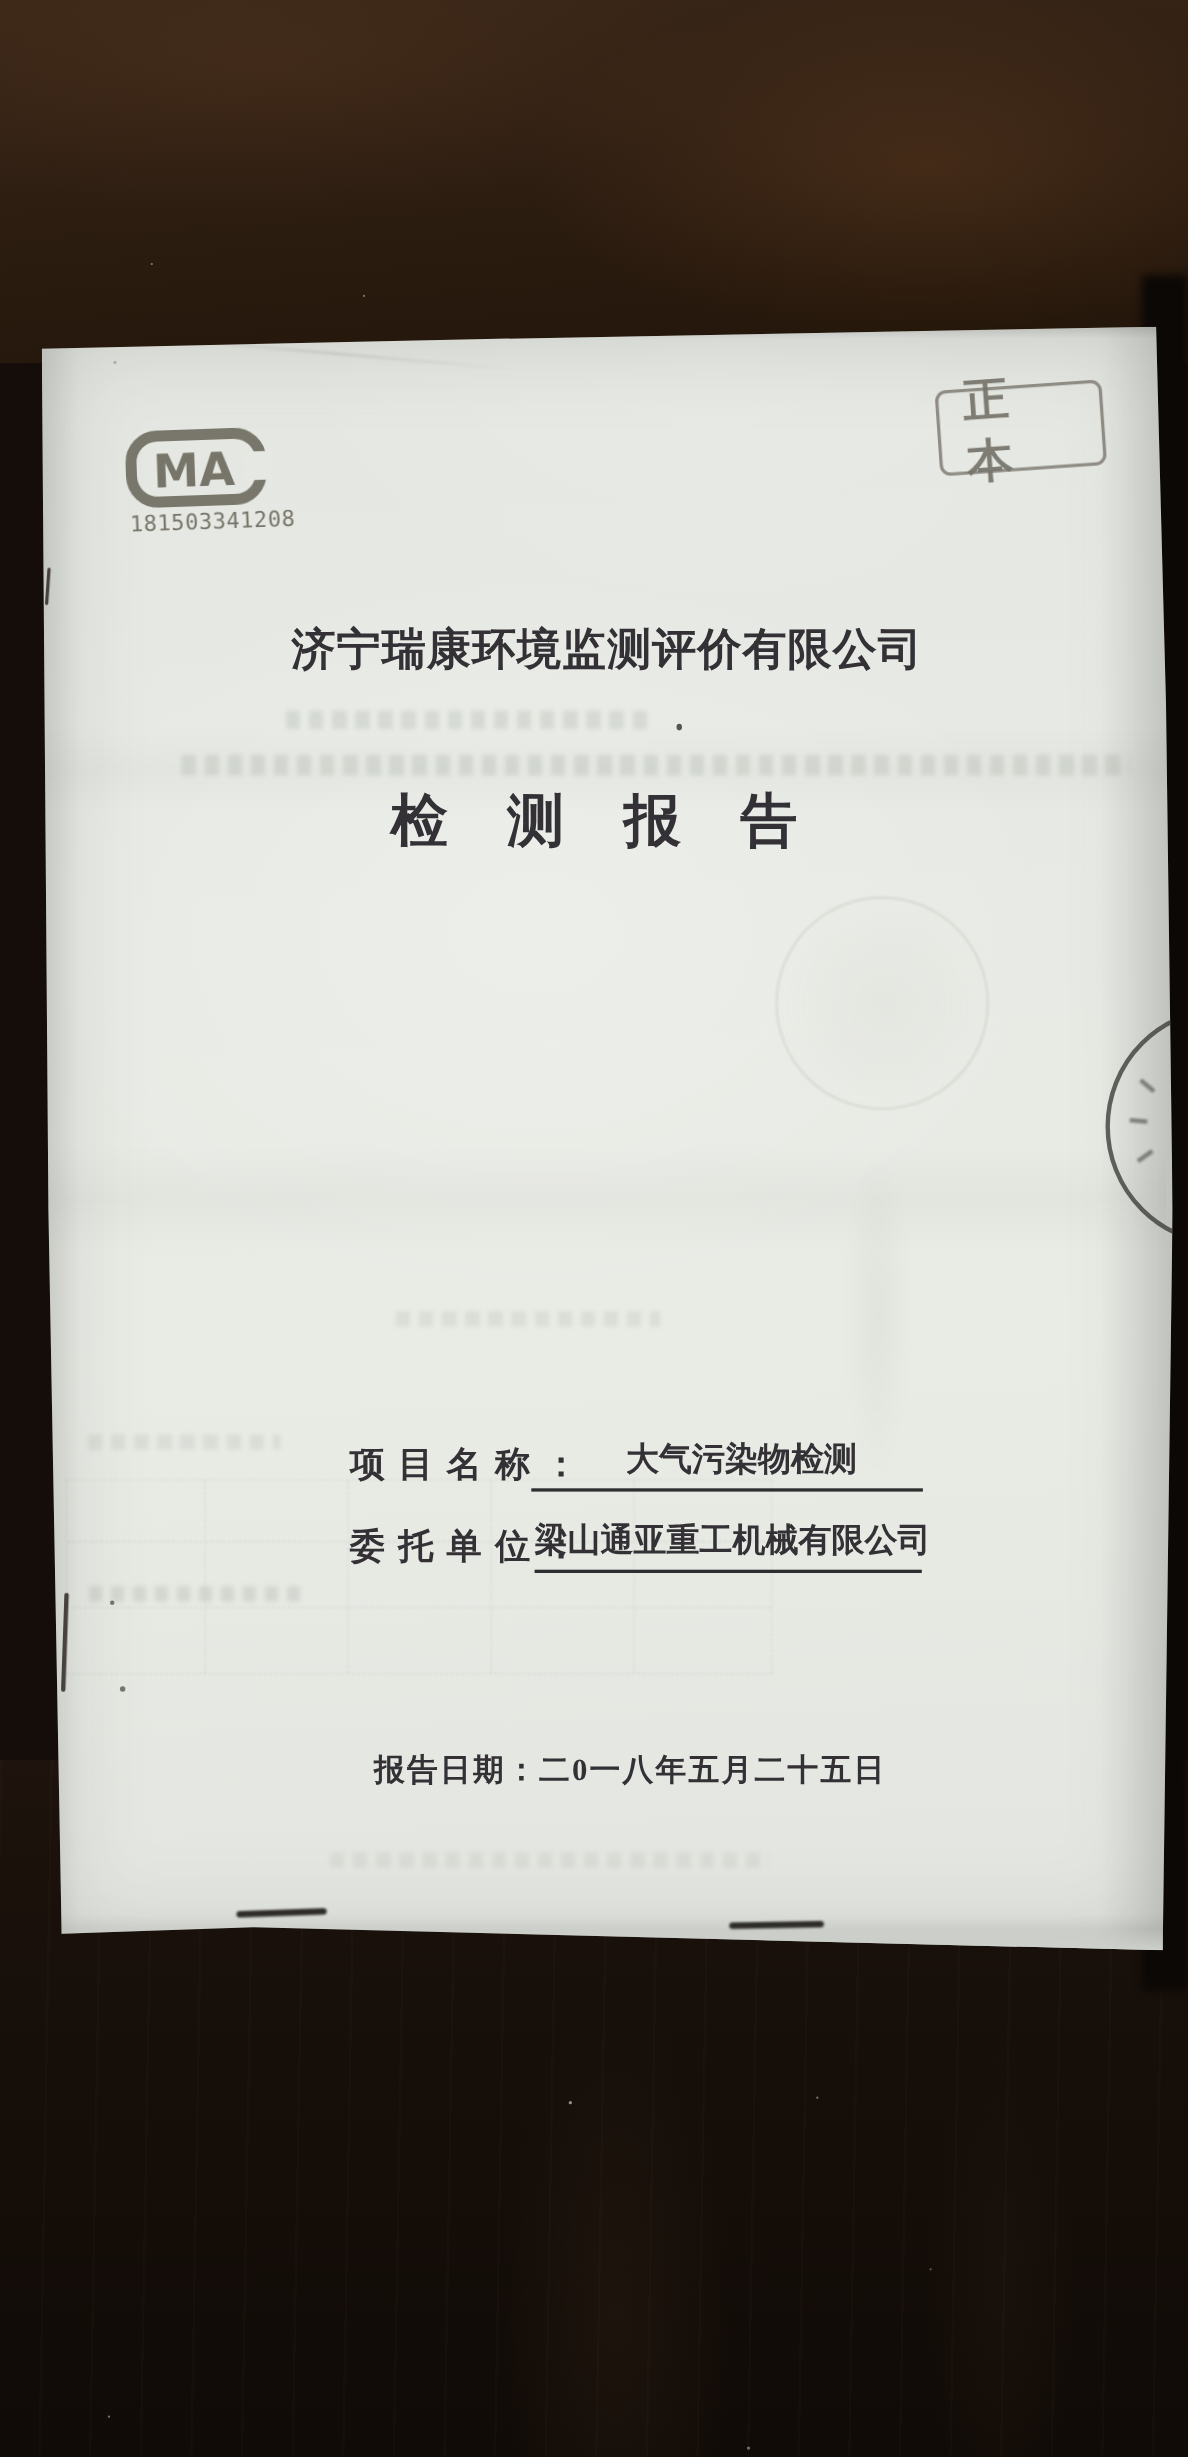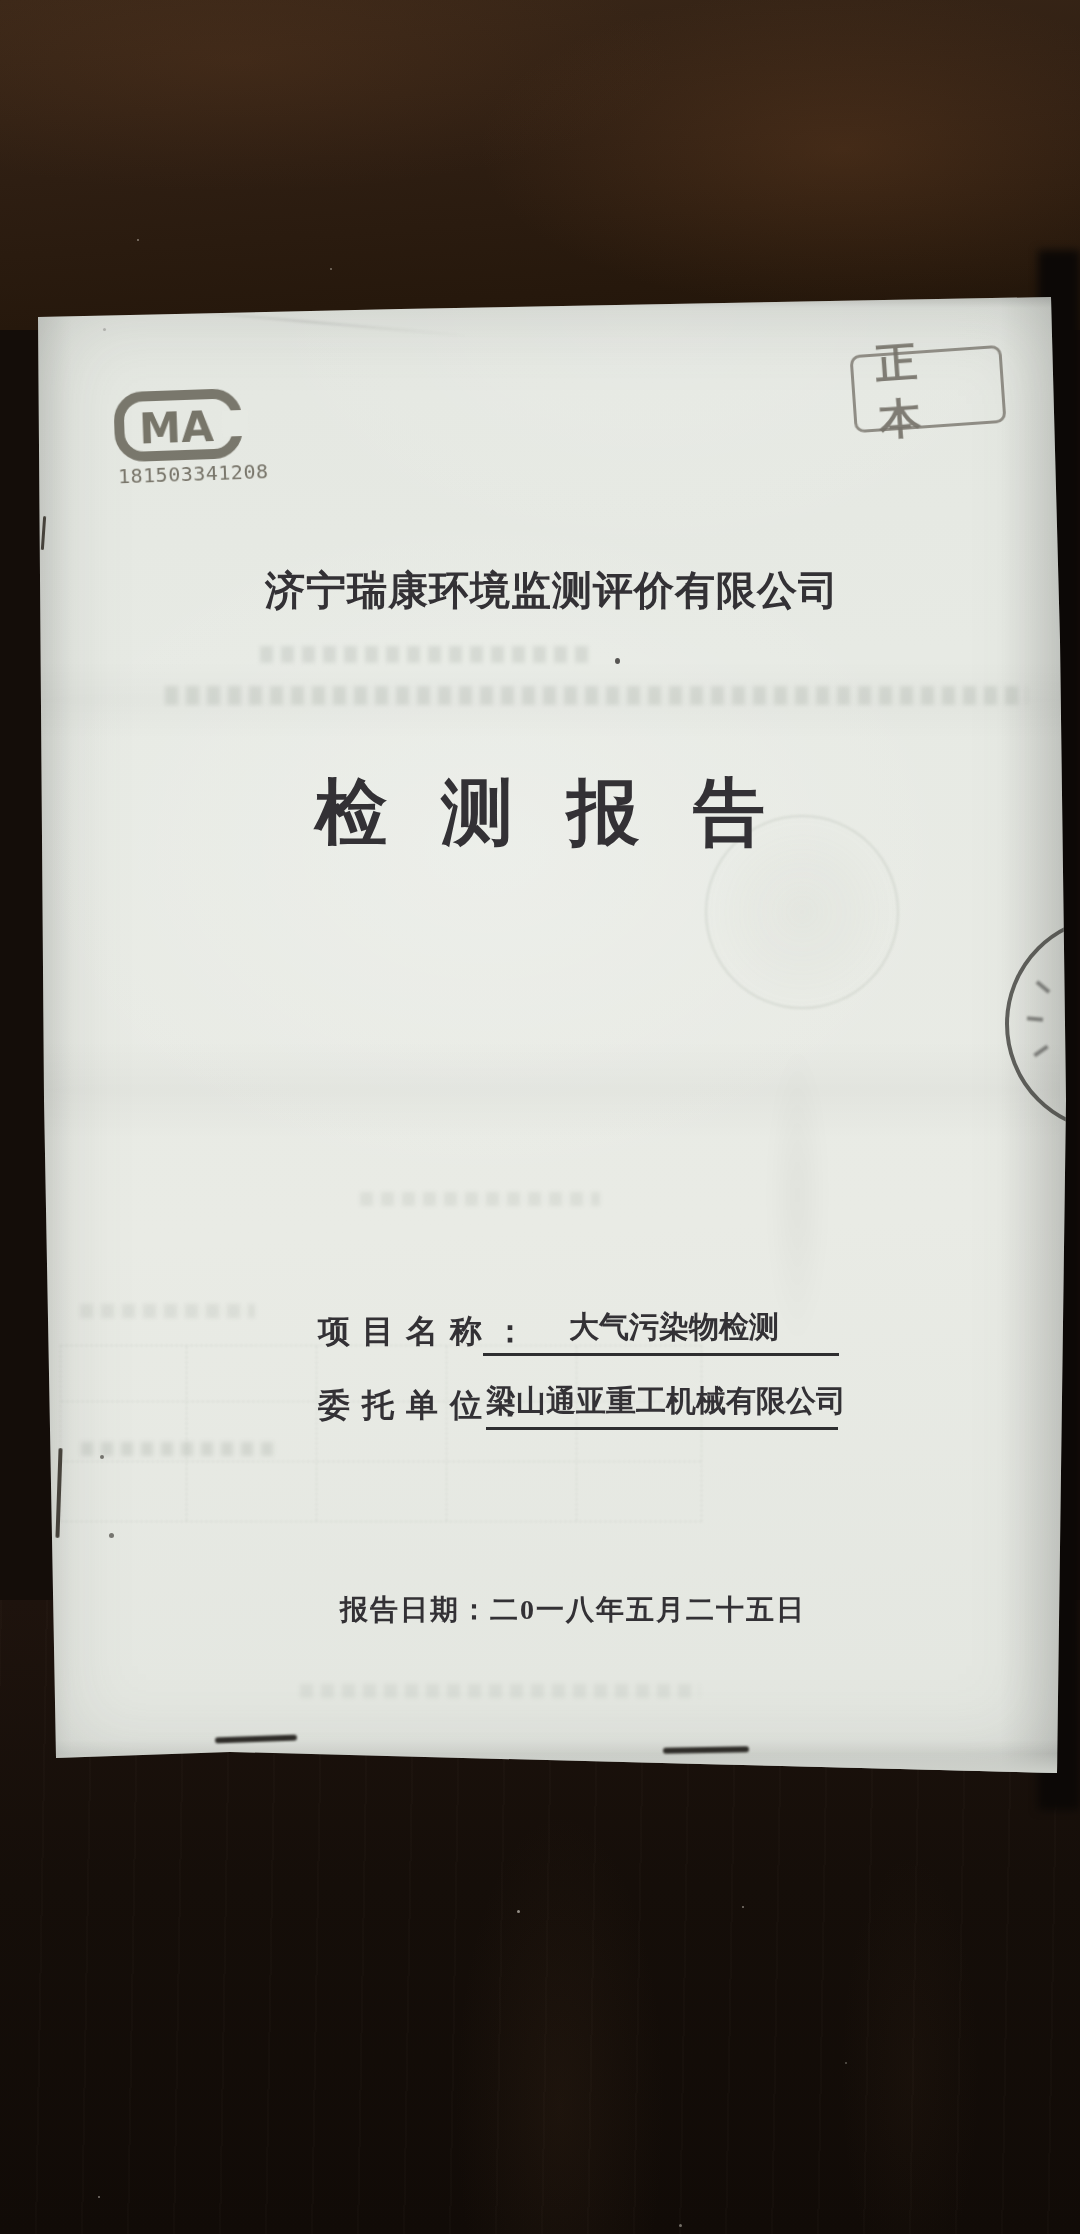--- a/index.html
+++ b/index.html
@@ -44,21 +44,21 @@
   .crease-h1{left:40px;top:660px;width:1020px;height:80px;
     background:linear-gradient(rgba(0,0,0,0),rgba(0,0,0,.022),rgba(0,0,0,0));}
   .crease-h2{left:40px;top:1040px;width:1020px;height:100px;
     background:linear-gradient(rgba(0,0,0,0),rgba(0,0,0,.028),rgba(0,0,0,0));}
   .crease-v{left:755px;top:980px;width:85px;height:430px;
     background:radial-gradient(ellipse 50% 50% at 50% 50%, rgba(0,0,0,.035), transparent 70%);
     filter:blur(6px);}
   
   .cn{color:#333135;font-weight:bold;line-height:1.15;white-space:nowrap;}
   .company{left:552px;top:556px;font-size:40px;letter-spacing:1px;transform:translateX(-50%);margin-top:12px;}
-  .big-title{left:540px;top:772px;font-size:72px;letter-spacing:54px;padding-left:54px;
+  .big-title{left:540px;top:718px;font-size:52px;letter-spacing:54px;padding-left:54px;
     transform:translateX(-50%);}
   .report-no{left:540px;top:874px;font-size:30px;letter-spacing:1px;transform:translateX(-50%);}
   .field-label{font-size:32px;letter-spacing:12px;font-family:Liberation Mono, monospace;}
   .field-value{font-size:30px;text-align:center;border-bottom:3px solid #2e2e30;
     padding-bottom:8px;}
   .lab1{left:318px;top:1316px;} .lab2{left:318px;top:1390px;}
   .val1{left:483px;top:1310px;width:330px;padding-left:26px;}
   .val2{left:486px;top:1384px;width:352px;}
   .date-line{left:340px;top:1594px;font-size:28px;letter-spacing:2px;}
   

